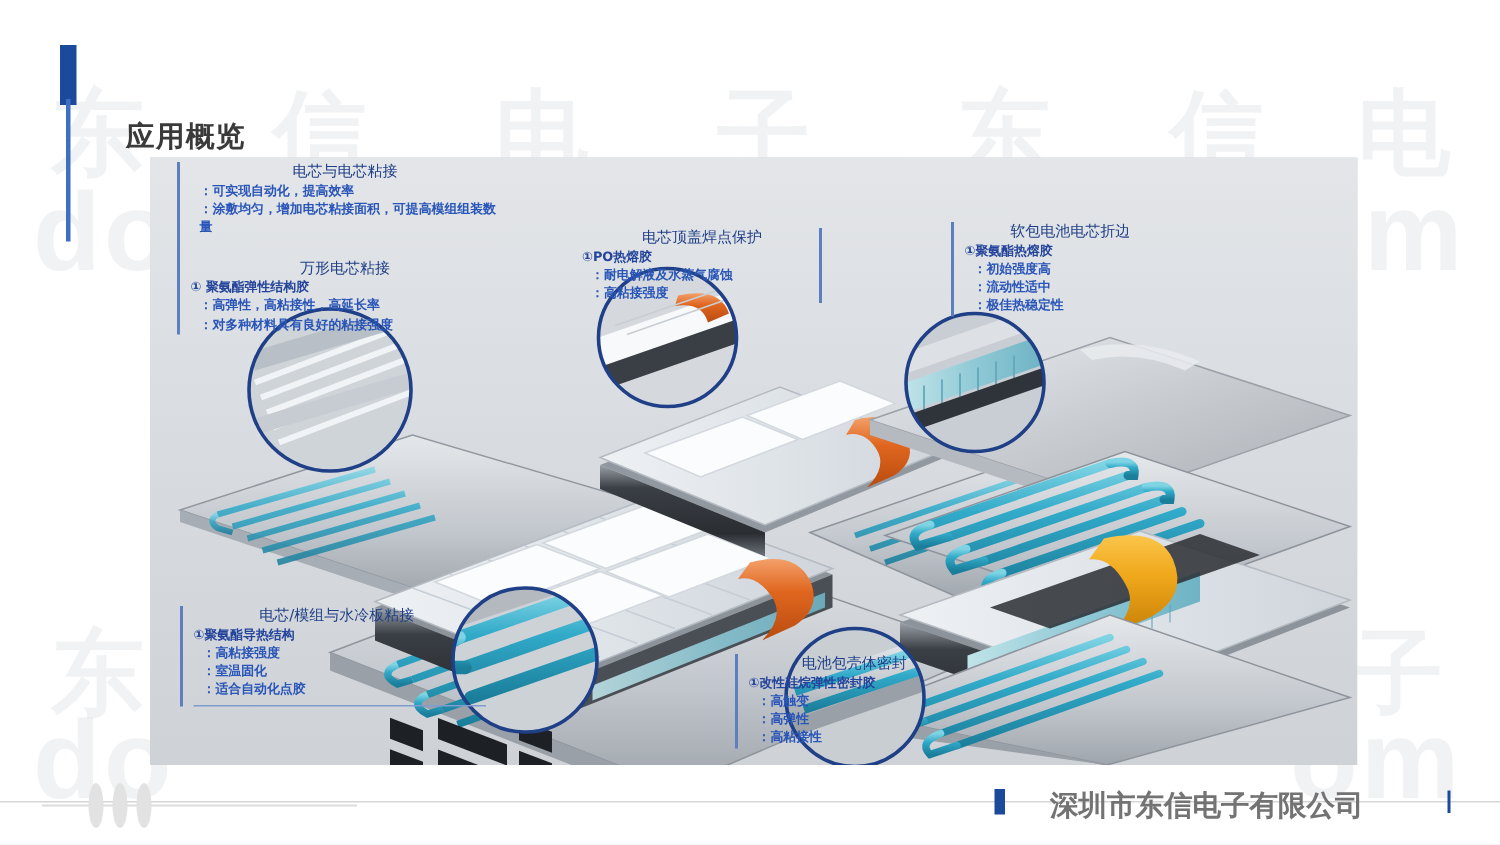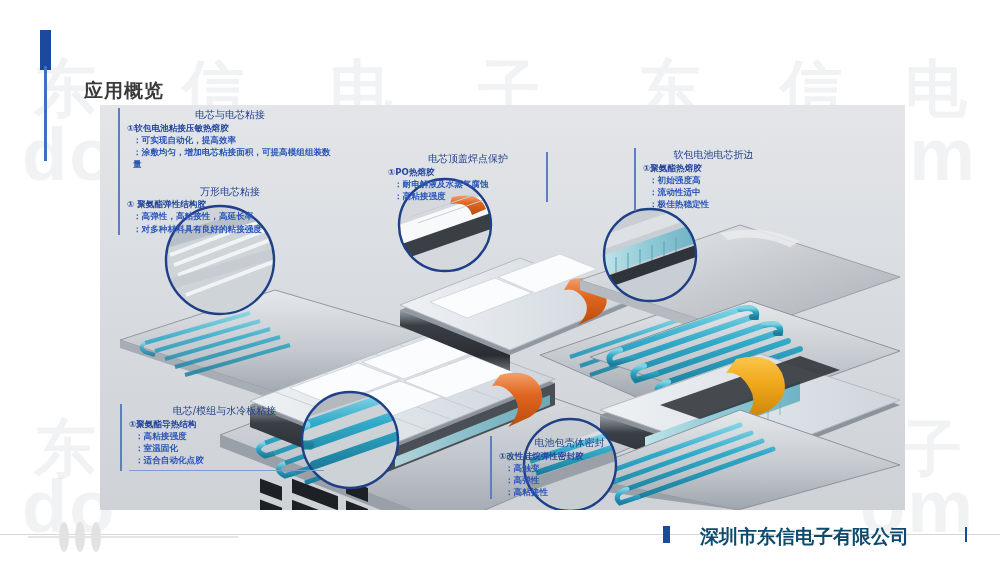--- a/index.html
+++ b/index.html
@@ -93,21 +93,21 @@
   .foot-mark-left{
     position:absolute;left:663px;top:526px;width:7px;height:17px;
     background:#1b4a9c;z-index:6;
   }
   .foot-mark-right{
     position:absolute;left:965px;top:527px;width:2px;height:15px;
     background:#1b4a9c;z-index:6;
   }
   .footer-company{
     position:absolute;left:700px;top:524px;z-index:6;
-    font-size:19px;font-weight:700;color:#0c4a6e;white-space:nowrap;
+    font-size:19px;font-weight:700;color:#737373;white-space:nowrap;
     font-family:Liberation Sans, sans-serif;
   }
 </style>
 </head>
 <body>
 
 <div class="slide">
 
   <div class="wm-layer">
     <span class="wm-char" style="left:34px;top:58px;">东</span>
@@ -388,21 +388,20 @@
         </g>
         <circle cx="470" cy="360" r="46" fill="none" stroke="#1f3f86" stroke-width="2.4"></circle>
       </g>
     </svg>
   </div>
 
   <div class="callout" style="left:118px;top:108px;width:215px;">
     <div class="cbar"></div>
     <div class="cbody">
       <div class="c-head">电芯与电芯粘接</div>
-      <div class="c-sub">①软包电池粘接压敏热熔胶</div>
       <div class="c-item">：可实现自动化，提高效率</div>
       <div class="c-item c-wrap">：涂敷均匀，增加电芯粘接面积，可提高模组组装数量</div>
       <div class="c-head" style="margin-top:14px;">万形电芯粘接</div>
       <div class="c-sub">① 聚氨酯弹性结构胶</div>
       <div class="c-item">：高弹性，高粘接性，高延长率</div>
       <div class="c-item">：对多种材料具有良好的粘接强度</div>
     </div>
   </div>
 
   <div class="callout" style="left:388px;top:108px;width:160px;margin-top:44px;">

